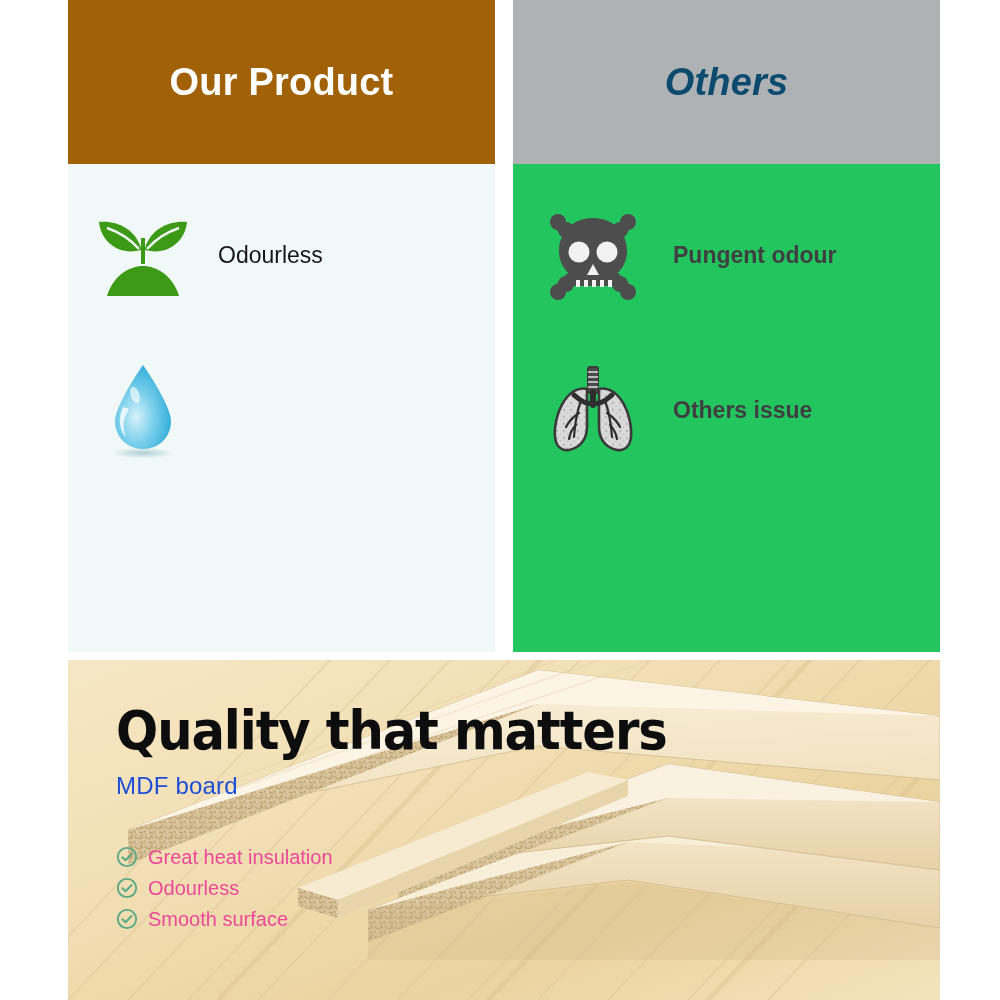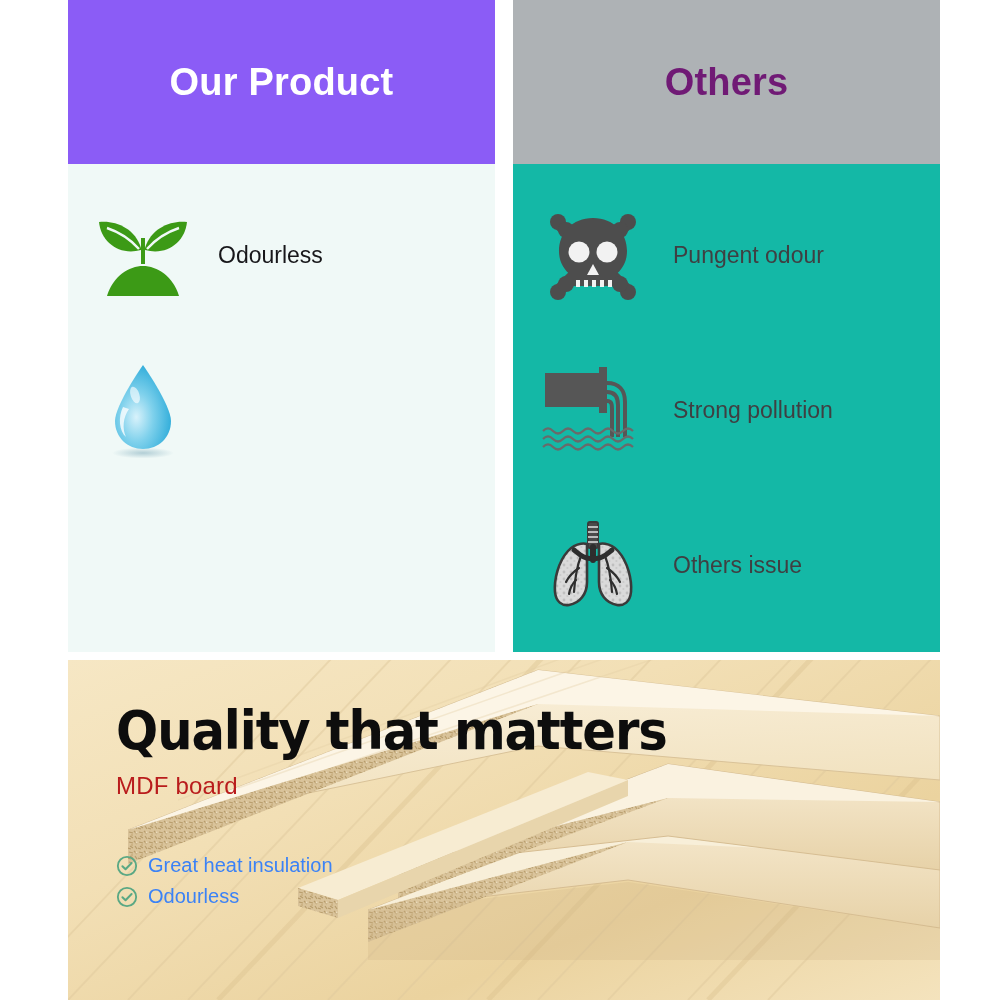--- a/index.html
+++ b/index.html
@@ -18,32 +18,32 @@
     display: flex; gap: 18px;
   }
   .col { position: relative; display: flex; flex-direction: column; }
   .col-ours  { width: 427px; }
   .col-other { width: 427px; }
 
   .col-head {
     height: 164px;
     display: flex; align-items: center; justify-content: center;
   }
-  .col-ours  .col-head { background: #8b5cf6; }
+  .col-ours  .col-head { background: #a16207; }
   .col-other .col-head { background: #AEB2B5; }
 
   .col-head-title {
     font-size: 38px; font-weight: 700; letter-spacing: .2px;
   }
   .col-ours  .col-head-title { color: #ffffff; }
-  .col-other .col-head-title { color: #701a75; }
+  .col-other .col-head-title { color: #0c4a6e; font-style: italic; }
 
   .col-body { flex: 1; padding-top: 14px; }
   .col-ours  .col-body { background: #F0F9F7; }
-  .col-other .col-body { background: #14b8a6; }
+  .col-other .col-body { background: #22c55e; font-weight: bold; }
 
   .feature {
     height: 155px;
     display: flex; align-items: center;
   }
   .feat-icon {
     width: 150px; min-width: 150px;
     display: flex; align-items: center; justify-content: center;
   }
   .feat-label {
@@ -62,26 +62,26 @@
   .wood-bg { position:absolute; inset:0; }
 
   .banner-inner { position: relative; z-index: 5; padding: 44px 4px 0 48px; }
   .banner-title {
     font-size: 54px; font-weight: 700; color: #0d0d0d;
     letter-spacing: -1.2px; line-height: 1;
     font-family: "DejaVu Sans", sans-serif;
     transform: scaleX(.92); transform-origin: left center;
   }
   .banner-sub {
-    margin-top: 14px; font-size: 24px; color: #b91c1c; letter-spacing: .2px;
+    margin-top: 14px; font-size: 24px; color: #1d4ed8; letter-spacing: .2px;
   }
   .checklist { margin-top: 46px; }
   .check-item {
-    display: flex; align-items: flex-end; gap: 10px;
-    height: 31px; font-size: 20px; color: #3b82f6;
+    display: flex; align-items: flex-start; gap: 10px;
+    height: 31px; font-size: 20px; color: #ec4899;
   }
   .check-ico { width: 22px; height: 22px; min-width: 22px; display:block; }
 </style>
 </head>
 <body>
 
 <div class="page">
 
   <div class="compare">
 
@@ -163,39 +163,20 @@
                 <rect x="43" y="76" width="4" height="7"></rect>
                 <rect x="51" y="76" width="4" height="7"></rect>
                 <rect x="59" y="76" width="4" height="7"></rect>
                 <rect x="67" y="76" width="4" height="7"></rect>
               </g>
             </svg>
           </div>
           <div class="feat-label">Pungent odour</div>
         </div>
 
-        <div class="feature">
-          <div class="feat-icon">
-            <svg width="112" height="104" viewBox="0 0 112 104">
-              <rect x="8" y="14" width="58" height="34" fill="#565656"></rect>
-              <rect x="62" y="8" width="8" height="46" fill="#565656"></rect>
-              <g fill="none" stroke="#565656" stroke-width="4">
-                <path d="M70 24 C82 24 88 31 88 43 L88 78"></path>
-                <path d="M70 33 C78 33 81 38 81 46 L81 78"></path>
-                <path d="M70 42 C75 42 75 46 75 50 L75 78"></path>
-              </g>
-              <g fill="none" stroke="#6A6A6A" stroke-width="2.2">
-                <path d="M6 72 q5 -5 10 0 t10 0 t10 0 t10 0 t10 0 t10 0 t10 0 t10 0 t10 0"></path>
-                <path d="M6 80 q5 -5 10 0 t10 0 t10 0 t10 0 t10 0 t10 0 t10 0 t10 0 t10 0"></path>
-                <path d="M6 88 q5 -5 10 0 t10 0 t10 0 t10 0 t10 0 t10 0 t10 0 t10 0 t10 0"></path>
-              </g>
-            </svg>
-          </div>
-          <div class="feat-label">Strong pollution</div>
-        </div>
 
         <div class="feature">
           <div class="feat-icon">
             <svg width="104" height="104" viewBox="0 0 104 104">
               <defs>
                 <pattern id="lungTex" width="7" height="7" patternUnits="userSpaceOnUse">
                   <rect width="7" height="7" fill="#DADADA"></rect>
                   <circle cx="2" cy="2" r="1.4" fill="#BFBFBF"></circle>
                   <circle cx="5.4" cy="5" r="1.1" fill="#C9C9C9"></circle>
                 </pattern>
@@ -319,17 +300,24 @@
           </svg>
           <span>Great heat insulation</span>
         </div>
         <div class="check-item">
           <svg class="check-ico" viewBox="0 0 24 24">
             <circle cx="12" cy="12" r="10" fill="none" stroke="#5AA884" stroke-width="2"></circle>
             <path d="M7 12.3 L10.4 15.6 L17 8.8" fill="none" stroke="#5AA884" stroke-width="2.2" stroke-linecap="round" stroke-linejoin="round"></path>
           </svg>
           <span>Odourless</span>
         </div>
+        <div class="check-item">
+          <svg class="check-ico" viewBox="0 0 24 24">
+            <circle cx="12" cy="12" r="10" fill="none" stroke="#5AA884" stroke-width="2"></circle>
+            <path d="M7 12.3 L10.4 15.6 L17 8.8" fill="none" stroke="#5AA884" stroke-width="2.2" stroke-linecap="round" stroke-linejoin="round"></path>
+          </svg>
+          <span>Smooth surface</span>
+        </div>
       </div>
     </div>
   </div>
 
 </div>
 
 </body></html>

